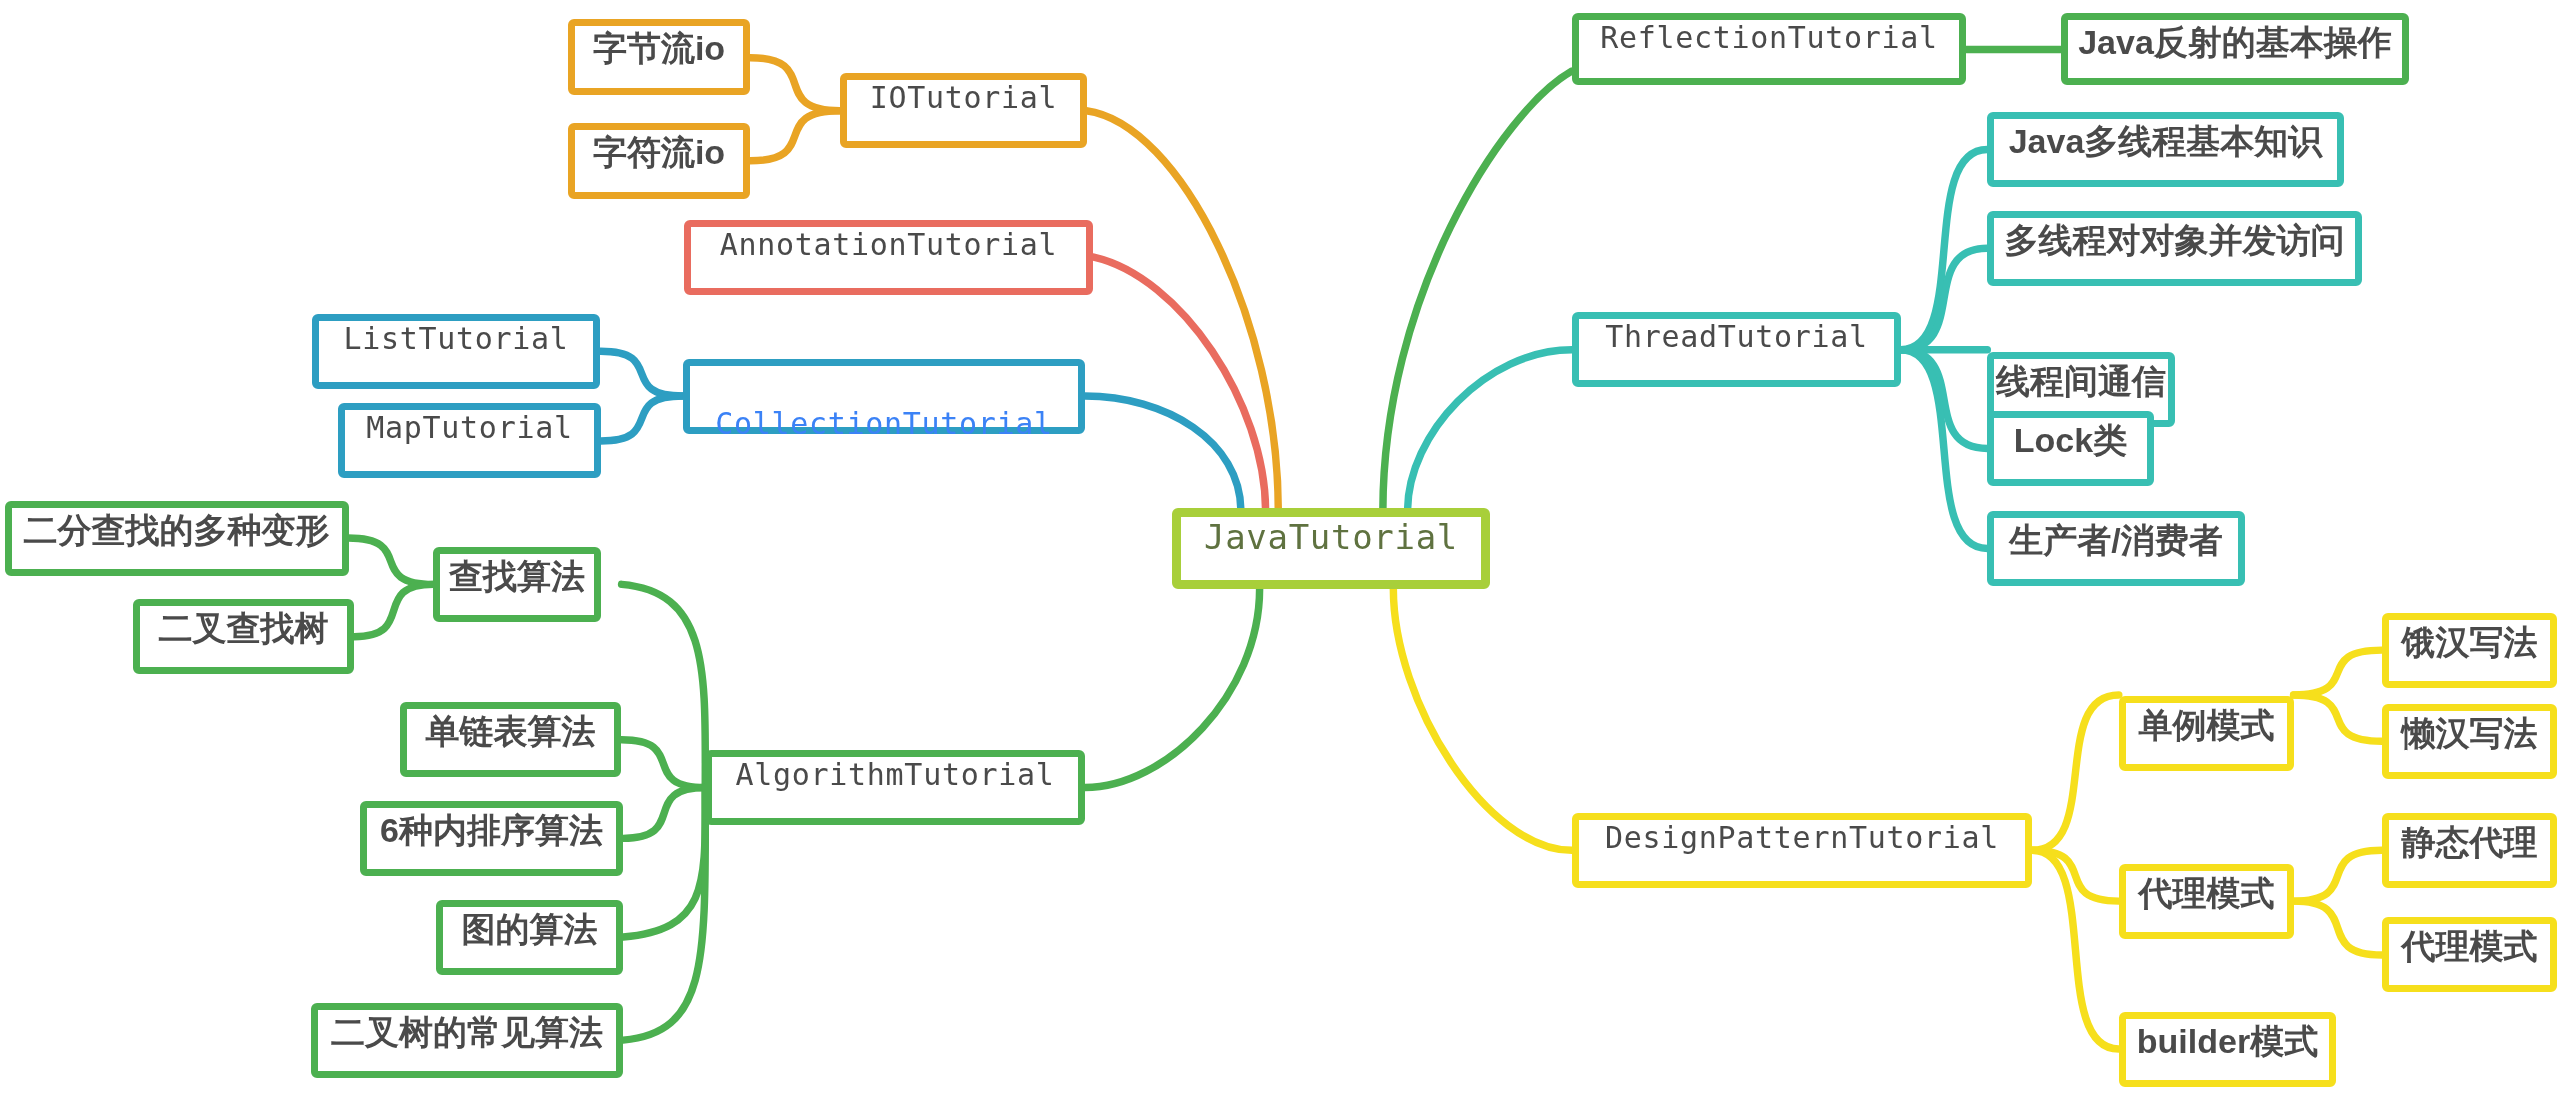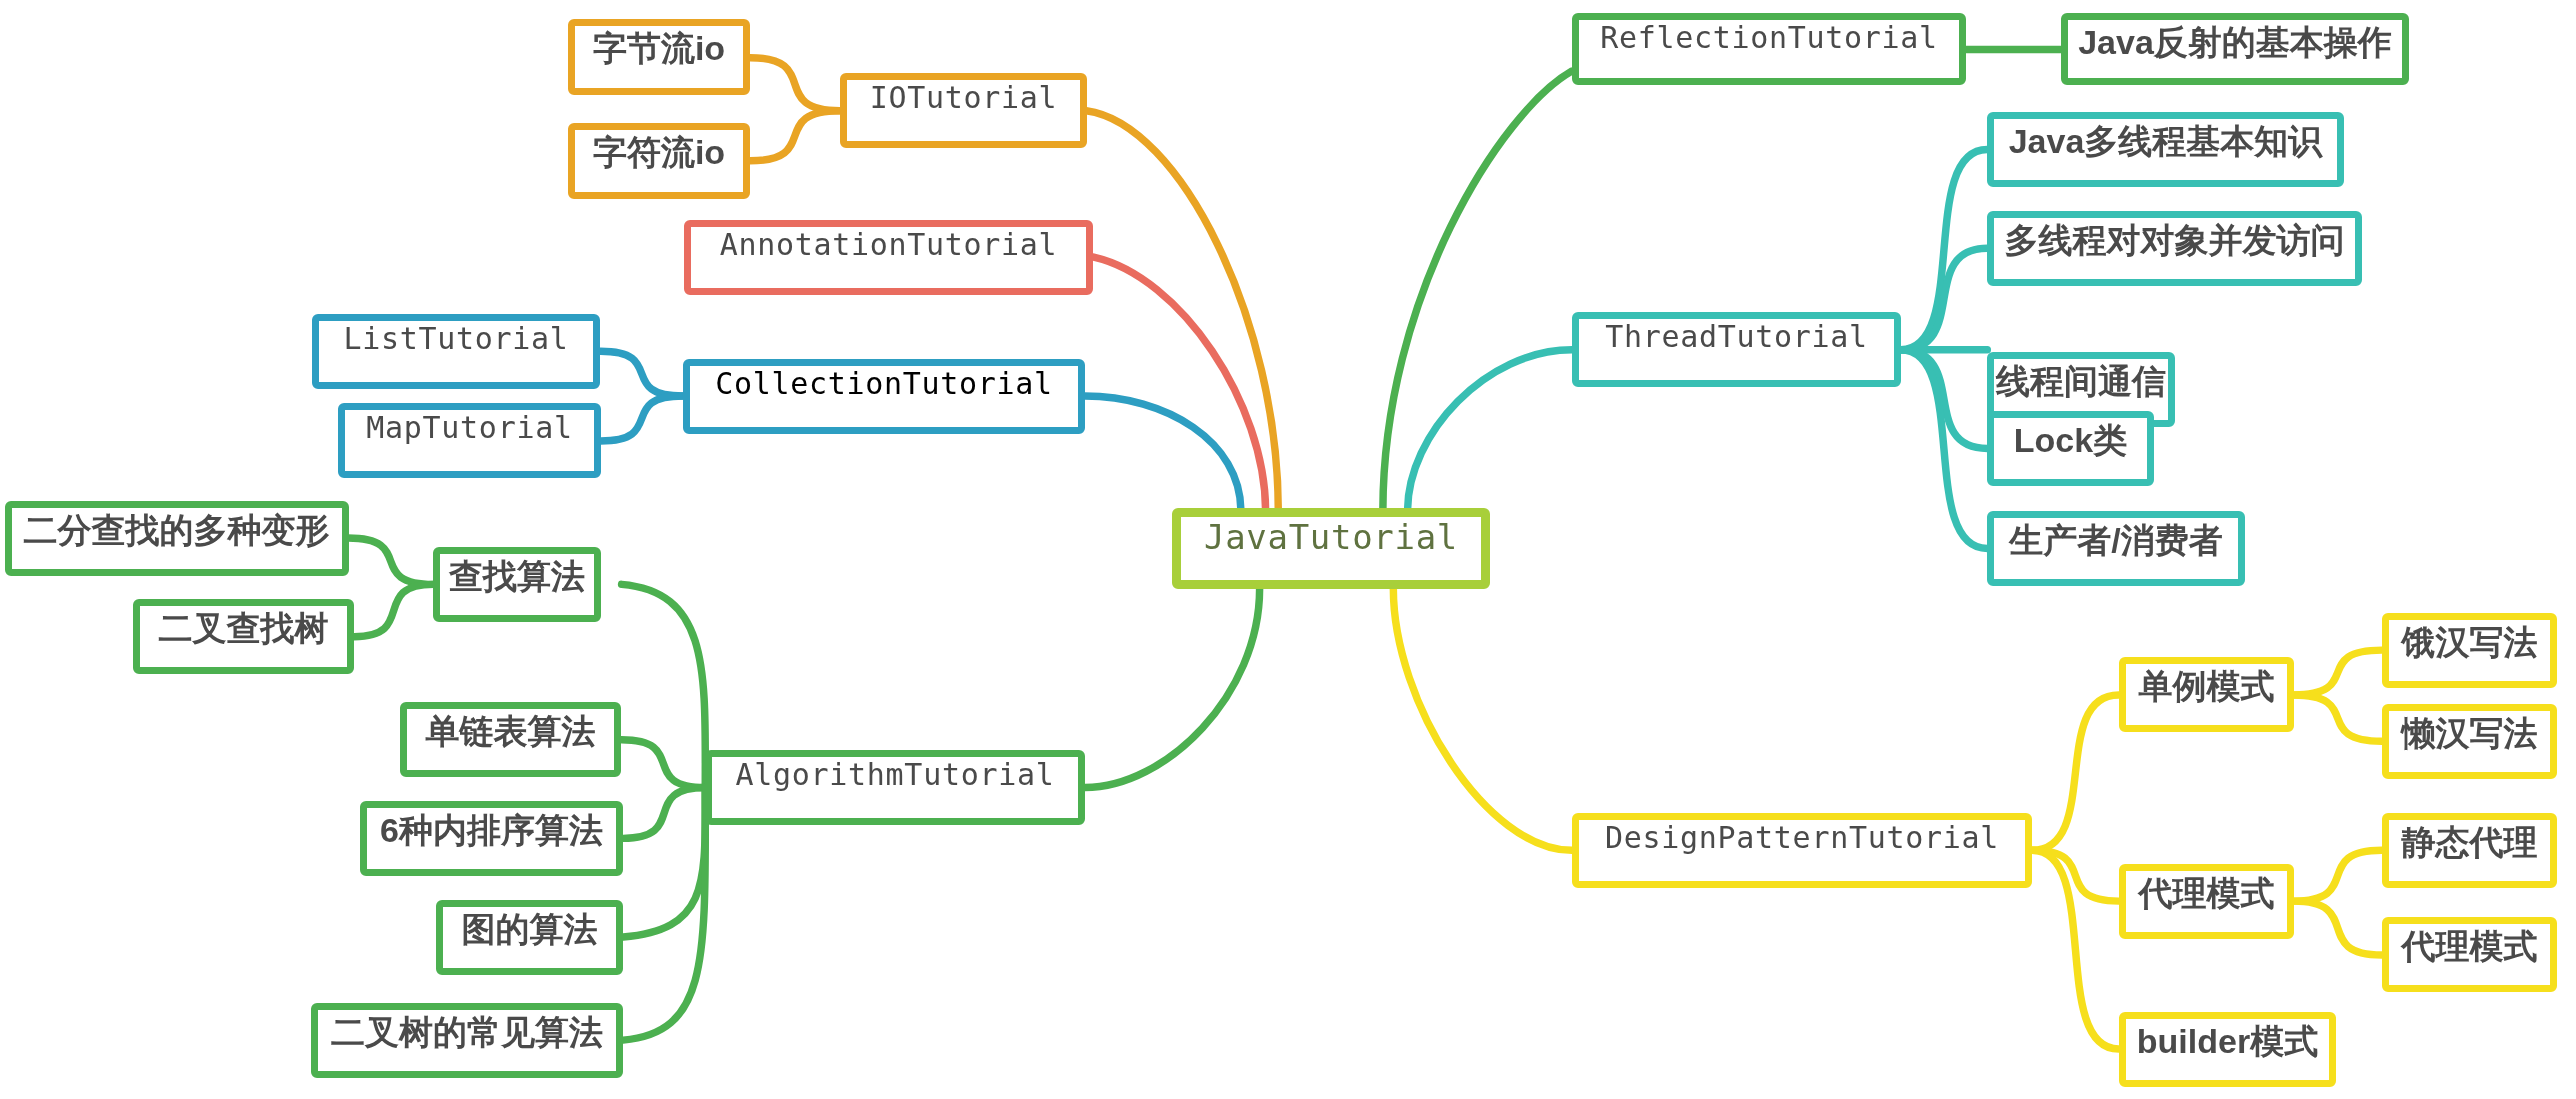--- a/index.html
+++ b/index.html
@@ -109,21 +109,21 @@
       <div class="node mono" style="left: 684px; top: 220px; width: 409px; height: 75px; border-color: rgb(233, 108, 95);">
         <span class="label" style="color: rgb(74, 74, 74);">AnnotationTutorial</span>
       </div>
       <div class="node mono" style="left: 312px; top: 314px; width: 288px; height: 75px; border-color: rgb(45, 158, 194);">
         <span class="label" style="color: rgb(74, 74, 74);">ListTutorial</span>
       </div>
       <div class="node mono" style="left: 338px; top: 403px; width: 263px; height: 75px; border-color: rgb(45, 158, 194);">
         <span class="label" style="color: rgb(74, 74, 74);">MapTutorial</span>
       </div>
       <div class="node mono" style="left: 683px; top: 359px; width: 402px; height: 75px; border-color: rgb(45, 158, 194);">
-        <span class="label" style="color: #000000;">CollectionTutorial</span>
+        <span class="label" style="color: #3b82f6; margin-top: 40px;">CollectionTutorial</span>
       </div>
       <div class="node sans" style="left: 4.5px; top: 501px; width: 344px; height: 75px; border-color: rgb(76, 176, 80);">
         <span class="label" style="color: rgb(74, 74, 74);">二分查找的多种变形</span>
       </div>
       <div class="node sans" style="left: 133px; top: 599px; width: 221px; height: 75px; border-color: rgb(76, 176, 80);">
         <span class="label" style="color: rgb(74, 74, 74);">二叉查找树</span>
       </div>
       <div class="node sans" style="left: 433px; top: 547px; width: 168px; height: 75px; border-color: rgb(76, 176, 80);">
         <span class="label" style="color: rgb(74, 74, 74);">查找算法</span>
       </div>
@@ -162,21 +162,21 @@
       </div>
       <div class="node sans" style="left: 1987px; top: 411px; width: 167px; height: 75px; border-color: rgb(56, 191, 179);">
         <span class="label" style="color: rgb(74, 74, 74);">Lock类</span>
       </div>
       <div class="node sans" style="left: 1987px; top: 511px; width: 258px; height: 75px; border-color: rgb(56, 191, 179);">
         <span class="label" style="color: rgb(74, 74, 74);">生产者/消费者</span>
       </div>
       <div class="node mono" style="left: 1572px; top: 813px; width: 460px; height: 75px; border-color: rgb(246, 223, 28);">
         <span class="label" style="color: rgb(74, 74, 74);">DesignPatternTutorial</span>
       </div>
-      <div class="node sans" style="left: 2119px; top: 657px; width: 175px; height: 75px; border-color: rgb(246, 223, 28);">
+      <div class="node sans" style="left: 2119px; top: 696px; width: 175px; height: 75px; border-color: rgb(246, 223, 28);">
         <span class="label" style="color: rgb(74, 74, 74);">单例模式</span>
       </div>
       <div class="node sans" style="left: 2382px; top: 613px; width: 175px; height: 75px; border-color: rgb(246, 223, 28);">
         <span class="label" style="color: rgb(74, 74, 74);">饿汉写法</span>
       </div>
       <div class="node sans" style="left: 2382px; top: 704px; width: 175px; height: 75px; border-color: rgb(246, 223, 28);">
         <span class="label" style="color: rgb(74, 74, 74);">懒汉写法</span>
       </div>
       <div class="node sans" style="left: 2119px; top: 864px; width: 175px; height: 75px; border-color: rgb(246, 223, 28);">
         <span class="label" style="color: rgb(74, 74, 74);">代理模式</span>

